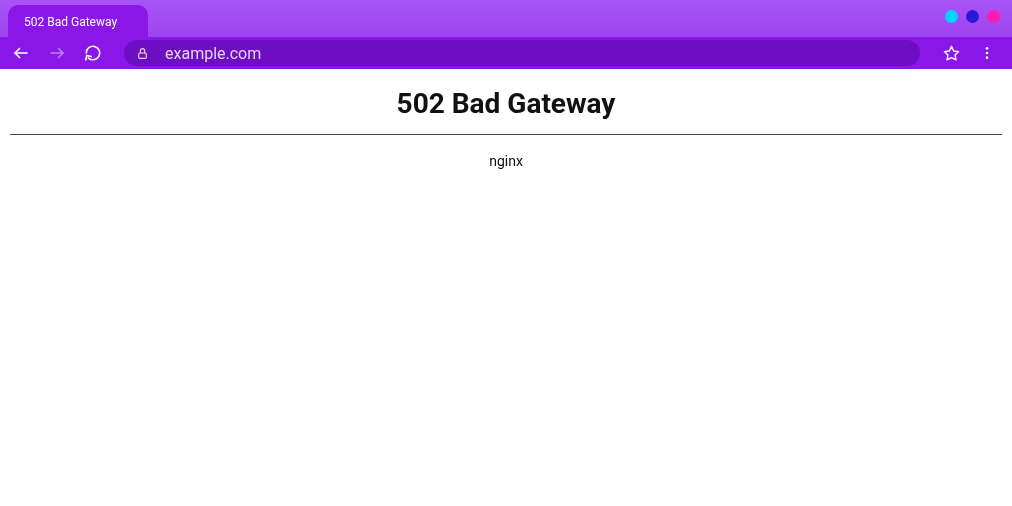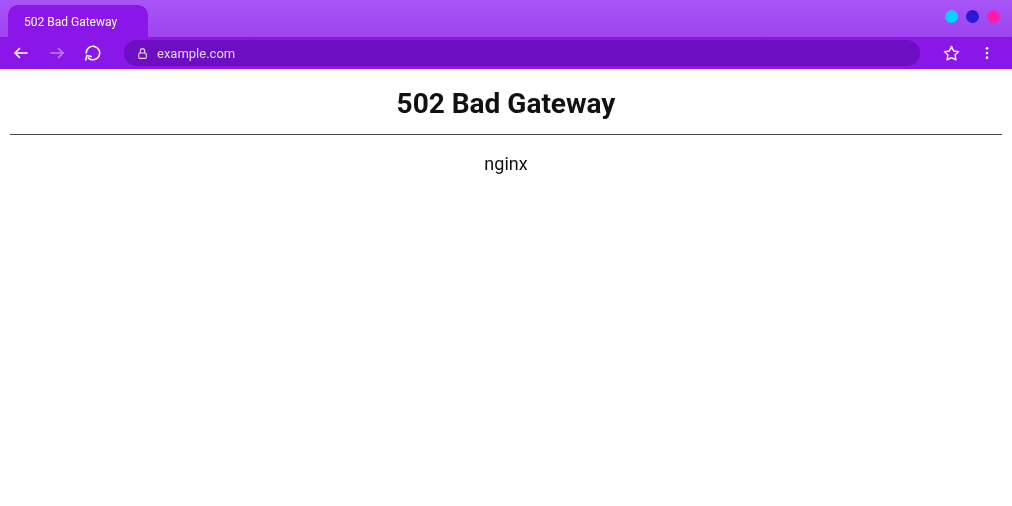--- a/index.html
+++ b/index.html
@@ -66,23 +66,23 @@
     }
     .nav-btn.disabled { opacity: 0.45; }
     .address-bar {
       flex: 1;
       background: #6d0ec2;
       border-radius: 16px;
       height: 26px;
       display: flex;
       align-items: center;
       padding: 0 12px;
-      gap: 8px;
+      gap: 16px;
       color: #e5d5f5;
-      font-size: 13px;
+      font-size: 16px;
       margin-left: 6px;
       margin-right: 6px;
     }
     .addr-text { color: #e5d5f5; }
     .right-actions {
       display: flex;
       align-items: center;
       gap: 14px;
       padding-right: 4px;
     }
@@ -96,21 +96,21 @@
       font-weight: 700;
       color: #111;
       margin-bottom: 14px;
     }
     .divider {
       border: none;
       border-top: 1px solid #444;
       margin: 0 0 18px 0;
     }
     .server-line {
-      font-size: 18px;
+      font-size: 14px;
       color: #111;
     }
     svg { display: block; }
   </style>
 </head>
 <body>
 
 <div class="browser-chrome">
   <div class="tab-bar">
     <div class="tab">

